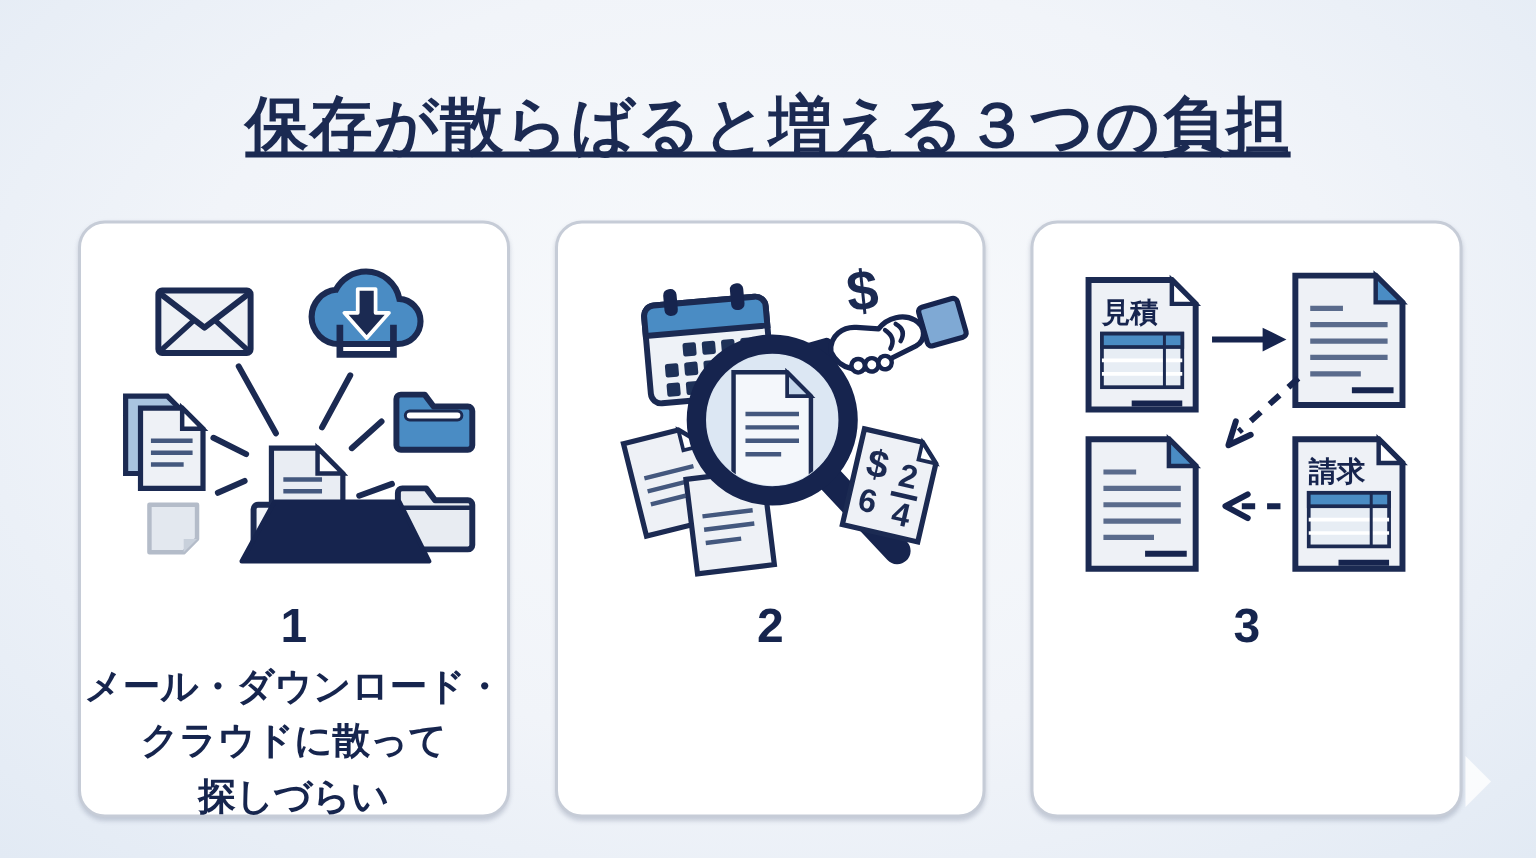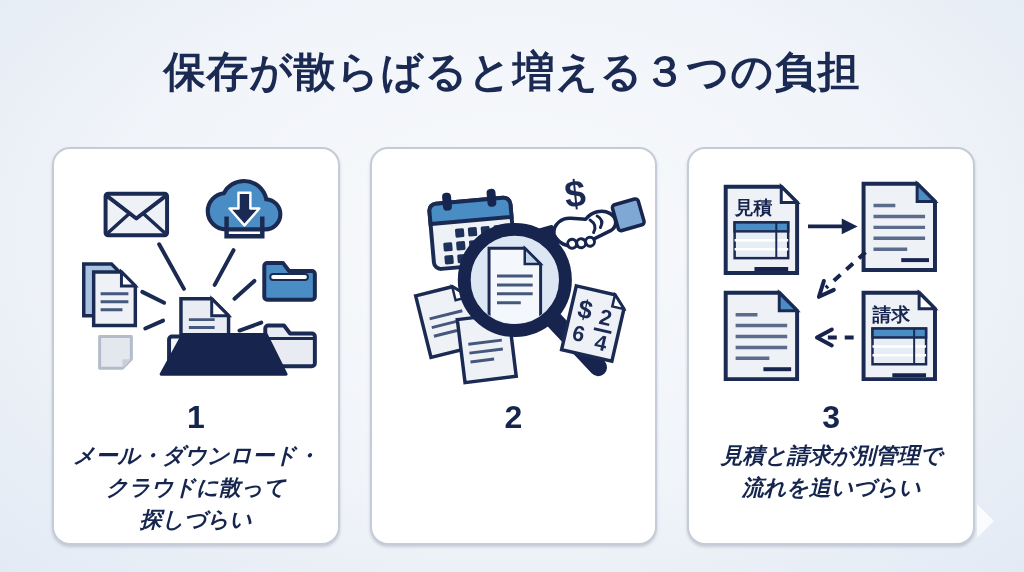--- a/index.html
+++ b/index.html
@@ -2,39 +2,40 @@
 <html><head>
 <meta charset="utf-8">
 <style>
   html,body{margin:0;padding:0;background:#e8edf5;}
   .stage{
     position:relative;width:1024px;height:572px;overflow:hidden;
     font-family:"Liberation Sans","DejaVu Sans",sans-serif;
     background:radial-gradient(ellipse at 50% 42%, #f8fafc 0%, #f1f4f9 55%, #e2eaf4 100%);
   }
   .title{
-    margin:0;padding-top:50px;text-align:center;
+    margin:12px;padding-top:50px;text-align:center;
     font-size:42px;line-height:1.05;font-weight:800;letter-spacing:1px;
     color:#1b2a52;
+    text-decoration:underline;
   }
   .cards{
     position:absolute;top:147px;left:52px;right:49px;
     display:flex;gap:30px;
   }
   .card{
     flex:1;height:398px;box-sizing:border-box;
     background:#ffffff;border:2px solid #c6ccd7;border-radius:18px;
     box-shadow:0 2px 3px rgba(110,120,145,.30);
     text-align:center;
   }
   .illus{display:block;width:100%;height:250px;}
   .card-number{font-size:32px;font-weight:700;color:#16254e;line-height:1;margin-top:2px;}
   .card-caption{
-    font-size:22px;font-weight:700;color:#16254e;line-height:1.45;
-    margin-top:7px;white-space:pre-line;font-style:italic;
+    font-size:25px;font-weight:700;color:#16254e;line-height:1.45;
+    margin-top:7px;white-space:pre-line;
   }
   .next-chevron{
     position:absolute;left:977px;top:504px;width:0;height:0;
     border-left:17px solid rgba(255,255,255,.8);
     border-top:17px solid transparent;border-bottom:17px solid transparent;
   }
 </style>
 </head>
 <body>
 
@@ -226,20 +227,18 @@
           <line x1="178" y1="104" x2="138" y2="140" stroke="#16244e" stroke-width="4" stroke-dasharray="9 8"></line>
           <path d="M146 142 L131 149 L136 133" fill="none" stroke="#16244e" stroke-width="4" stroke-linecap="round" stroke-linejoin="round"></path>
         </g>
 
         <g>
           <line x1="166" y1="190" x2="140" y2="190" stroke="#16244e" stroke-width="4" stroke-dasharray="9 8"></line>
           <path d="M144 182 L129 190 L144 198" fill="none" stroke="#16244e" stroke-width="4" stroke-linecap="round" stroke-linejoin="round"></path>
         </g>
       </svg>
       <div class="card-number">3</div>
-      <p class="card-caption">見積と請求が別管理で
-流れを追いづらい</p>
     </section>
 
   </div>
 
   <div class="next-chevron"></div>
 </div>
 
 </body></html>

